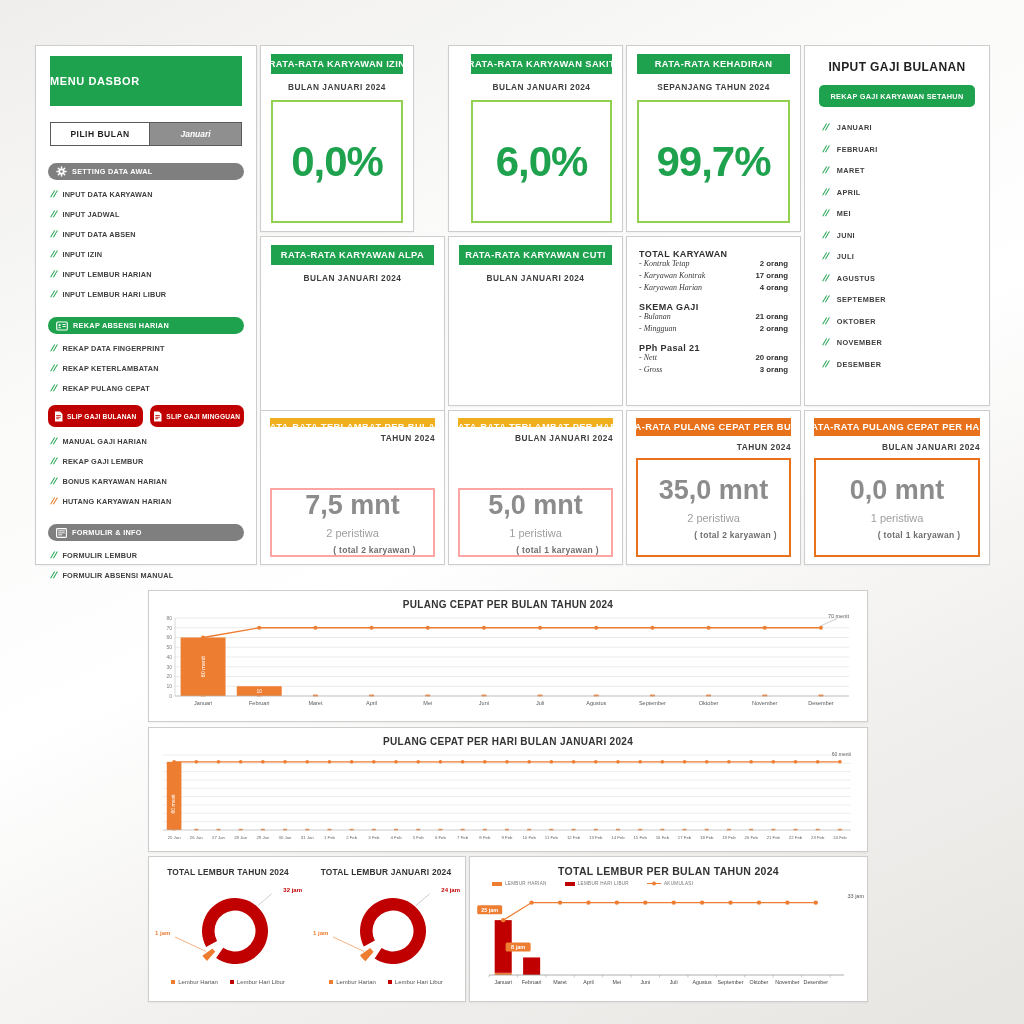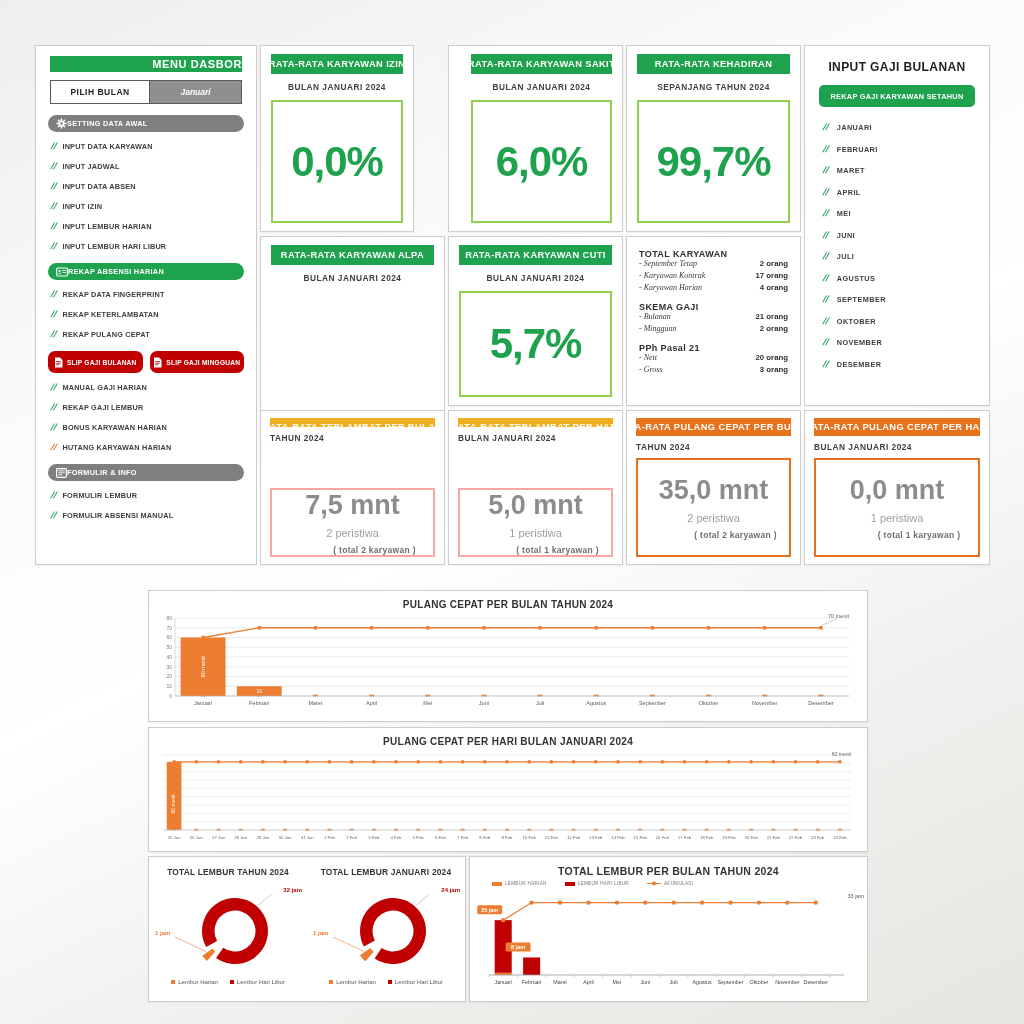--- a/index.html
+++ b/index.html
@@ -20,30 +20,30 @@
   #p-info{left:626px;top:236px;width:175px;height:170px;}
   #p-m1{left:260px;top:410px;width:185px;height:155px;}
   #p-m2{left:448px;top:410px;width:175px;height:155px;}
   #p-m3{left:626px;top:410px;width:175px;height:155px;}
   #p-m4{left:804px;top:410px;width:186px;height:155px;}
   #p-c1{left:148px;top:590px;width:720px;height:132px;}
   #p-c2{left:148px;top:727px;width:720px;height:125px;}
   #p-donut{left:148px;top:856px;width:318px;height:146px;}
   #p-c5{left:469px;top:856px;width:399px;height:146px;}
   
-  .sb-header{margin:10px 14px 8px;background:#1FA24E;color:#fff;font-weight:bold;font-size:11px;
-    letter-spacing:.6px;text-align:right;padding:2px 0;}
+  .sb-header{margin:10px 14px 16px;background:#1FA24E;color:#fff;font-weight:bold;font-size:11px;
+    letter-spacing:.6px;text-align:left;padding:19px 0;}
   .sb-tabs{display:flex;margin:8px 14px 0;height:22px;border:1px solid #5a5a5a;}
   .sb-tab-left{flex:1.08;background:#fff;border-right:1px solid #5a5a5a;display:flex;align-items:center;justify-content:center;
     font-size:8.5px;font-weight:bold;color:#1f1f1f;letter-spacing:.5px;cursor:pointer;}
   .sb-tab-right{flex:1;background:#8F8F8F;display:flex;align-items:center;justify-content:center;
     font-size:8.5px;font-weight:bold;font-style:italic;color:#fff;cursor:pointer;}
   .sb-list{padding:4px 12px 0;}
   .sb-pill{height:17px;border-radius:9px;color:#fff;font-size:7.3px;font-weight:bold;letter-spacing:.3px;
-    display:flex;align-items:center;padding:0 8px;margin:7px 0 4px;cursor:pointer;}
+    display:flex;align-items:center;gap:5px;padding:0 8px;margin:13px 0 4px;cursor:pointer;}
   .sb-pill.gray{background:#7F7F7F;} .sb-pill.green{background:#1FA24E;}
   .sb-item{height:20px;display:flex;align-items:center;gap:6px;font-size:7.3px;font-weight:bold;
     color:#3E3E3E;letter-spacing:.2px;padding-left:3px;cursor:pointer;}
   .slash{font-style:italic;font-weight:bold;font-size:9px;transform:skewX(-12deg);display:inline-block;line-height:1;}
   .sb-buttons{display:flex;gap:7px;margin:7px 0 4px;}
   .sb-btn{flex:1;background:#C00000;color:#fff;border-radius:7px;font-size:6.6px;font-weight:bold;height:22px;
     display:flex;align-items:center;justify-content:center;gap:4px;letter-spacing:.2px;cursor:pointer;}
   .icon{display:inline-flex;align-items:center;}
   
   .kpi-card{display:flex;flex-direction:column;padding:8px 10px;}
@@ -52,21 +52,21 @@
   .kpi-head span{white-space:nowrap;}
   .kpi-sub{text-align:center;font-size:8.3px;font-weight:bold;color:#3E3E3E;letter-spacing:.5px;margin-top:8px;}
   .kpi-box{flex:1;border:2px solid #92D050;margin-top:8px;display:flex;align-items:center;justify-content:center;}
   .kpi-value{font-size:42px;font-weight:bold;color:#1FA24E;letter-spacing:-1px;}
   
   .minute-card{display:flex;flex-direction:column;padding:7px 9px;}
   .minute-head{color:#fff;font-weight:bold;font-size:9.3px;letter-spacing:.4px;padding:4px 0;
     display:flex;justify-content:center;overflow:hidden;}
   .minute-head span{white-space:nowrap;}
   .theme-gold .minute-head{background:#F0AF1D;} .theme-orange .minute-head{background:#E8721C;}
-  .minute-sub{text-align:left;font-size:8.3px;font-weight:bold;color:#3E3E3E;letter-spacing:.5px;margin-top:6px;}
+  .minute-sub{text-align:right;font-size:8.3px;font-weight:bold;color:#3E3E3E;letter-spacing:.5px;margin-top:6px;}
   .minute-box{flex:1;margin-top:6px;display:flex;flex-direction:column;align-items:center;justify-content:center;gap:6px;}
   .theme-gold .minute-box{border:2px solid #fca5a5;margin-top:45px;} .theme-orange .minute-box{border:2px solid #E8721C;}
   .minute-value{font-size:27px;font-weight:bold;color:#8C8C8C;}
   .minute-events{font-size:11px;color:#9E9E9E;}
   .minute-total{font-size:8.5px;font-weight:bold;color:#6E6E6E;letter-spacing:.3px;padding-left:44px;}
   
   .info-box{padding:12px 12px;}
   .info-title{font-size:9px;font-weight:bold;color:#2e2e2e;letter-spacing:.4px;margin-top:7px;}
   .info-title:first-child{margin-top:0;}
   .info-row{display:flex;justify-content:space-between;align-items:baseline;height:12px;}
@@ -258,29 +258,26 @@
   <div class="kpi-head">
       <span>RATA-RATA KARYAWAN ALPA</span>
     </div>
   <div class="kpi-sub">BULAN JANUARI 2024</div>
 </section>
 <section class="panel kpi-card" id="p-cuti">
   <div class="kpi-head">
       <span>RATA-RATA KARYAWAN CUTI</span>
     </div>
   <div class="kpi-sub">BULAN JANUARI 2024</div>
-  <div class="kpi-box">
-    <span class="kpi-value">5,7%</span>
-  </div>
 </section>
 
 <section class="panel info-box" id="p-info">
     <div class="info-title">TOTAL KARYAWAN</div>
     <div class="info-row">
-      <span class="info-label">- September Tetap</span>
+      <span class="info-label">- Kontrak Tetap</span>
       <span class="info-value">2 orang</span>
     </div>
     <div class="info-row">
       <span class="info-label">- Karyawan Kontrak</span>
       <span class="info-value">17 orang</span>
     </div>
     <div class="info-row">
       <span class="info-label">- Karyawan Harian</span>
       <span class="info-value">4 orang</span>
     </div>

